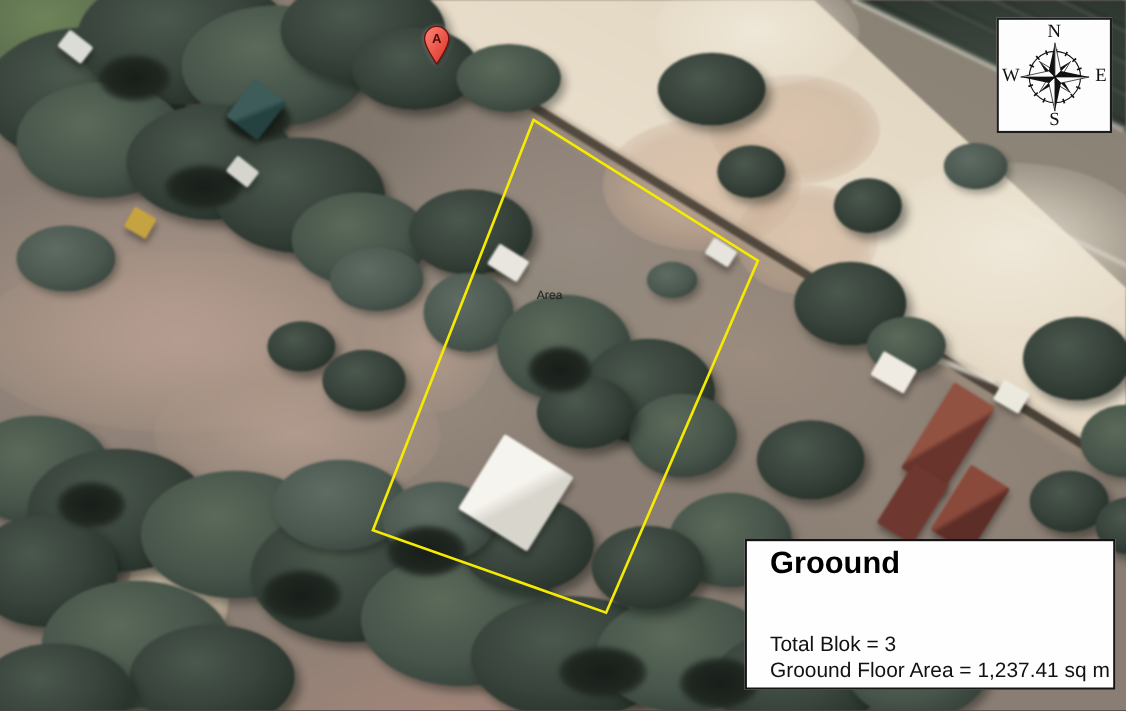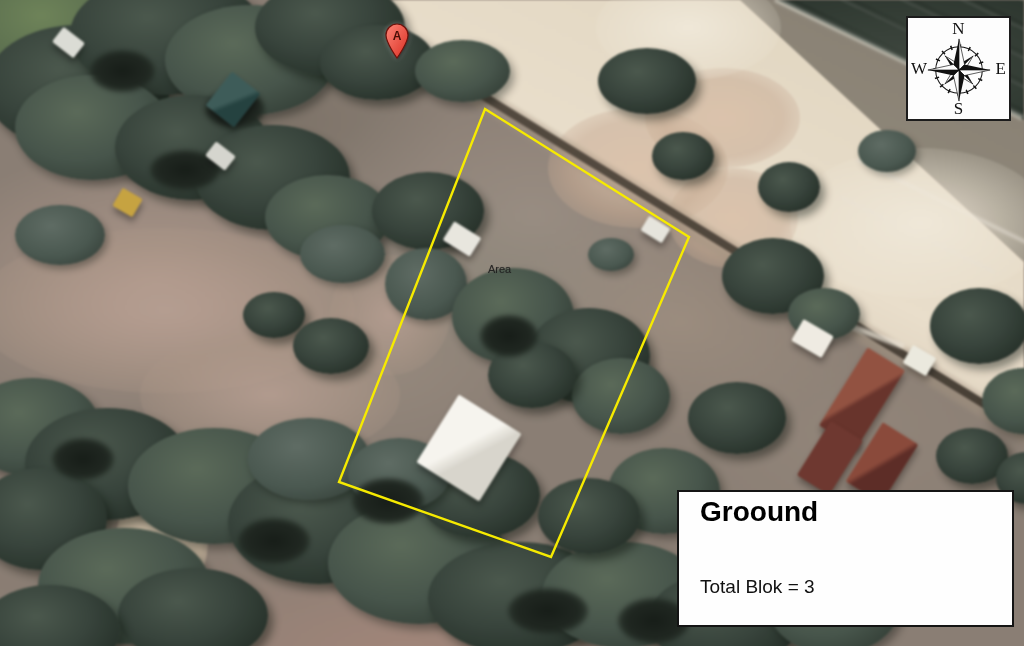--- a/index.html
+++ b/index.html
@@ -261,15 +261,16 @@
             <path d="M0,-42 L7.5,-7.5 L0,0 Z" fill="#fbfbfb" stroke="#111" stroke-width=".9"></path>
           </g>
         <circle r="2" fill="#111"></circle>
       </g>
     </svg>
   </div>
 
   <div class="legend">
     <div class="legend-title">Groound</div>
     <div class="legend-note note-1">Total Blok = 3</div>
+    <div class="legend-note note-2">Groound Floor Area = 1,237.41 sq m</div>
   </div>
 
 </div>
 
 </body></html>

